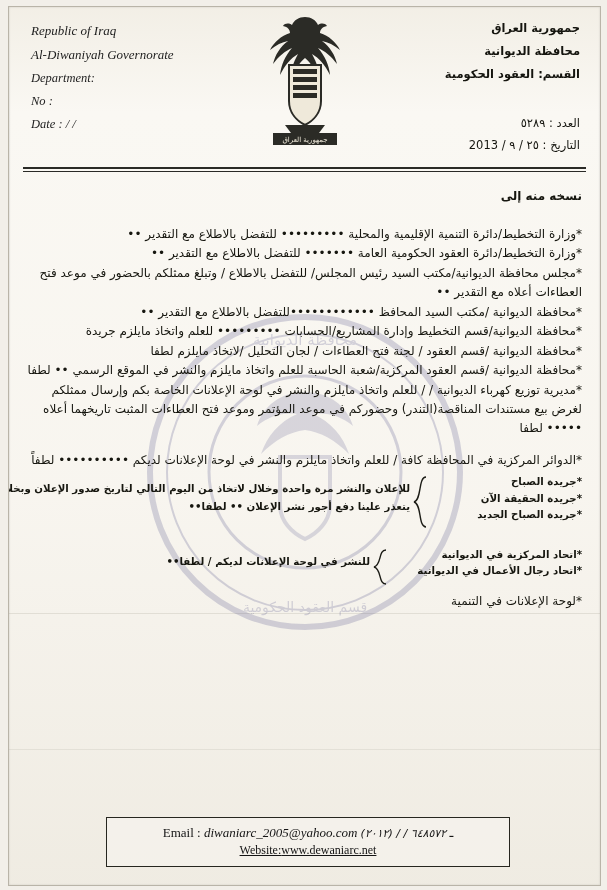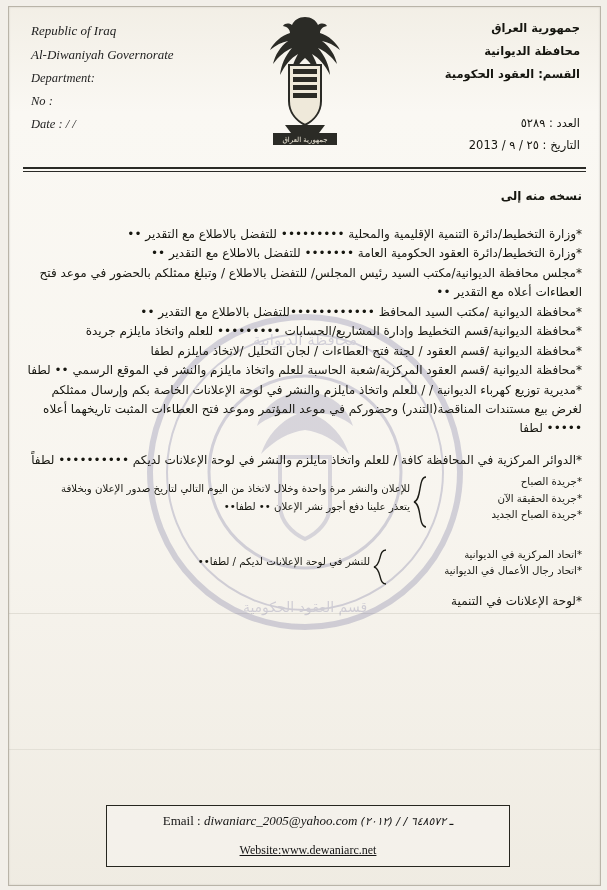--- a/index.html
+++ b/index.html
@@ -135,20 +135,21 @@
   }
   .line.wrap { white-space: normal; }
   .group {
     margin-top: 2px;
   }
   .gap-sm { height: 7px; }
   .gap-md { height: 12px; }
   .brace-block {
     position: relative;
     margin-top: 4px;
+    font-weight: bold;
   }
   .brace-row {
     font-size: 10.2px;
     line-height: 1.62;
     white-space: nowrap;
   }
   .brace-wrap {
     position: relative;
     display: flex;
     flex-direction: row;
@@ -197,21 +198,21 @@
     font-size: 13px;
     font-style: italic;
     color: #141414;
     white-space: nowrap;
   }
   .footer-box .fl1 .lbl { font-style: normal; }
   .footer-box .fl2 {
     font-family: "Liberation Serif", serif;
     font-size: 12px;
     color: #141414;
-    margin-top: 14px;
+    margin-top: 2px;
   }
   .footer-box .fl2 u { text-decoration: underline; }
   .ar-num { font-family: "DejaVu Sans", sans-serif; font-size: 11px; }
 </style>
 </head>
 <body>
 
 <div class="page">
   <div class="paper">
     <div class="tint"></div>

